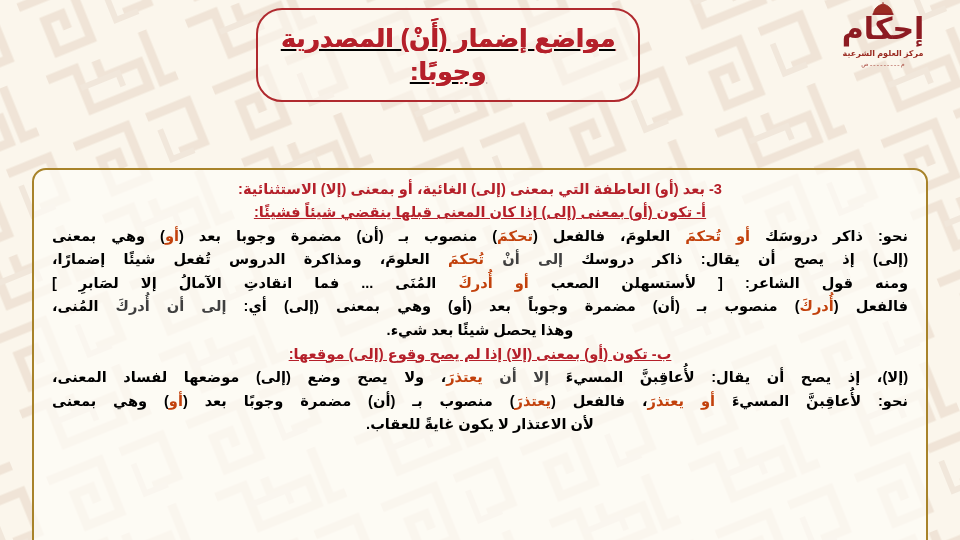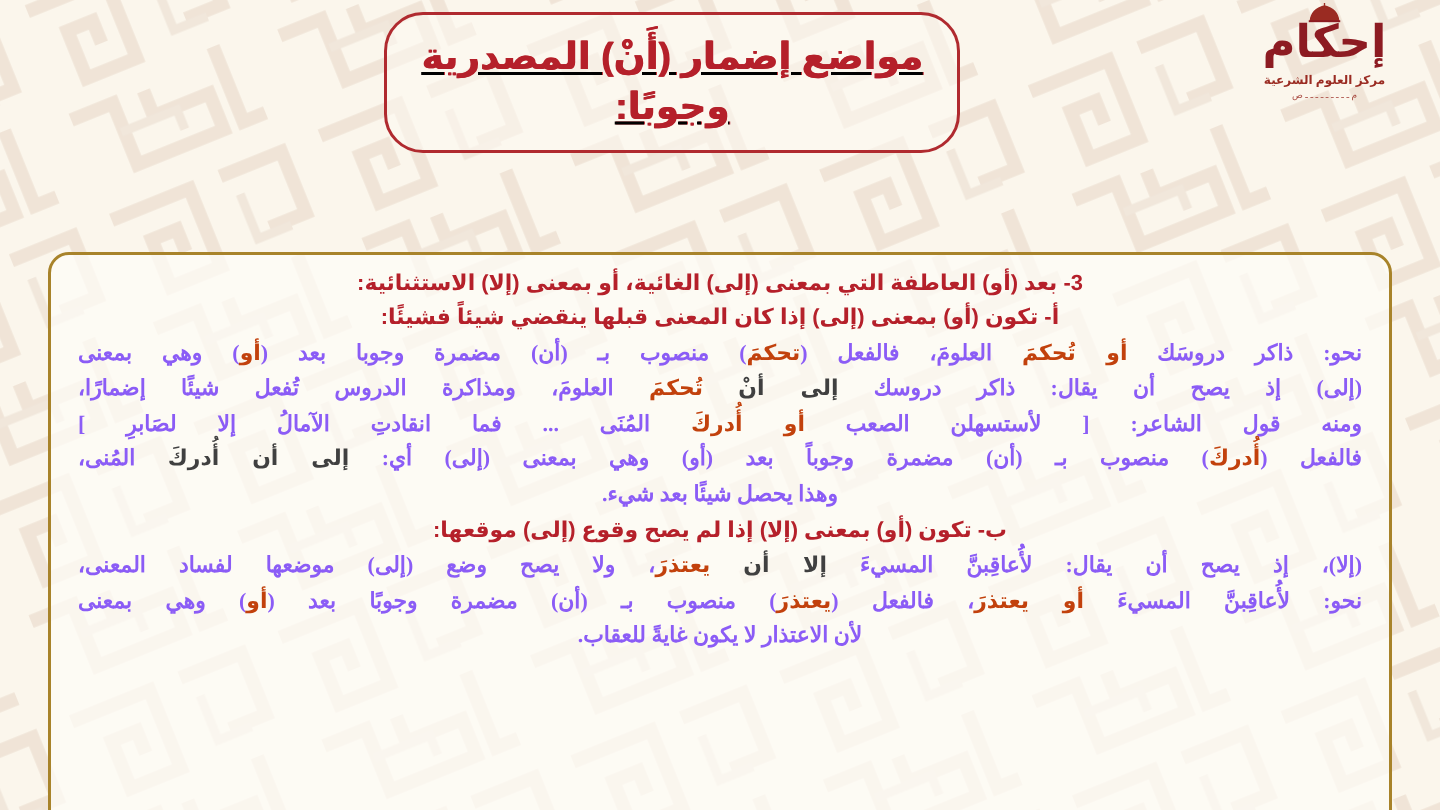--- a/index.html
+++ b/index.html
@@ -116,24 +116,24 @@
     color: #1A1A1A;
     text-align: justify;
     text-align-last: justify;
     margin: 0;
     padding: 4.5px 0;
     white-space: normal;
     direction: rtl;
   }
   .line.center { text-align: right; text-align-last: center; }
   .hd { color: #B5202A; text-align: center; text-align-last: center; }
-  .hd2 { color: #B5202A; text-align: center; text-align-last: center; }
+  .hd2 { color: #B5202A; text-align: center; text-align-last: center; text-decoration: underline; }
   .gold { color: #c2410c; }
   .red  { color: #404040; }
-  .dark { color: #8b5cf6; font-family: Liberation Serif, serif; }
+  .dark { color: #000000; }
 </style>
 </head>
 <body>
 
 <svg id="watermark" viewBox="0 0 960 540" preserveAspectRatio="none" aria-hidden="true">
   <defs>
     <pattern id="kufic" width="150" height="150" patternUnits="userSpaceOnUse" patternTransform="rotate(-22)">
       <g fill="none" stroke="#EFE3D6" stroke-width="9">
         <path d="M14 14 h56 v56 h-36 v-34 h18 v16"></path>
         <path d="M92 14 h44 v44 h-26"></path>

